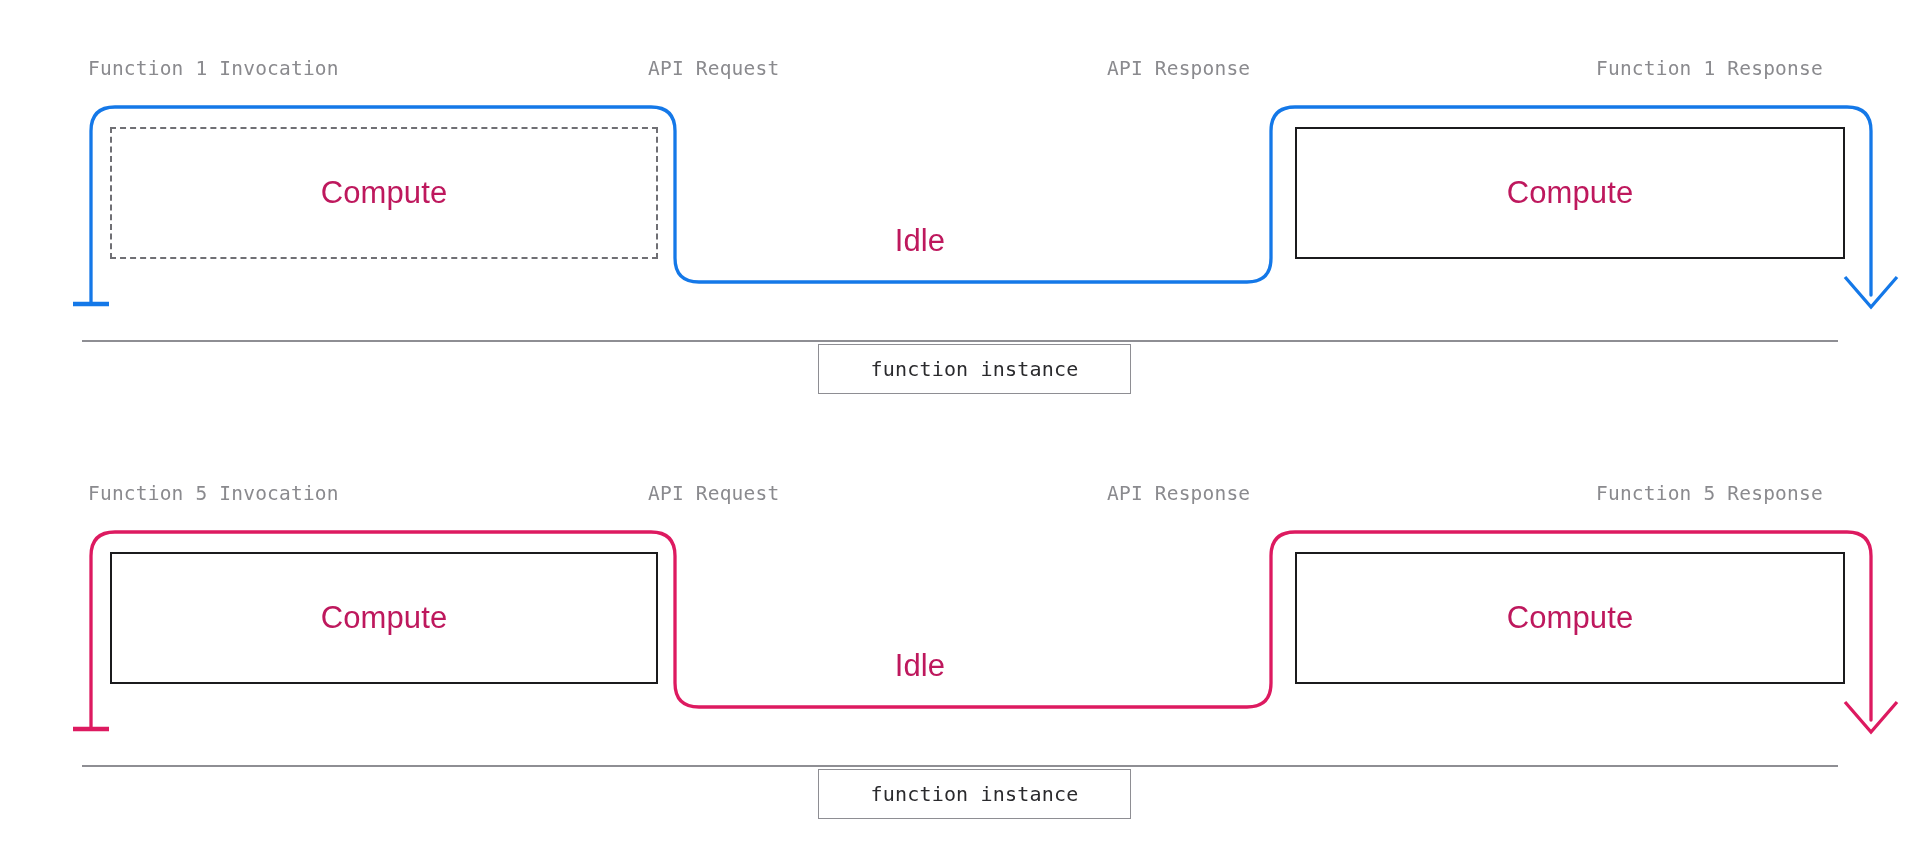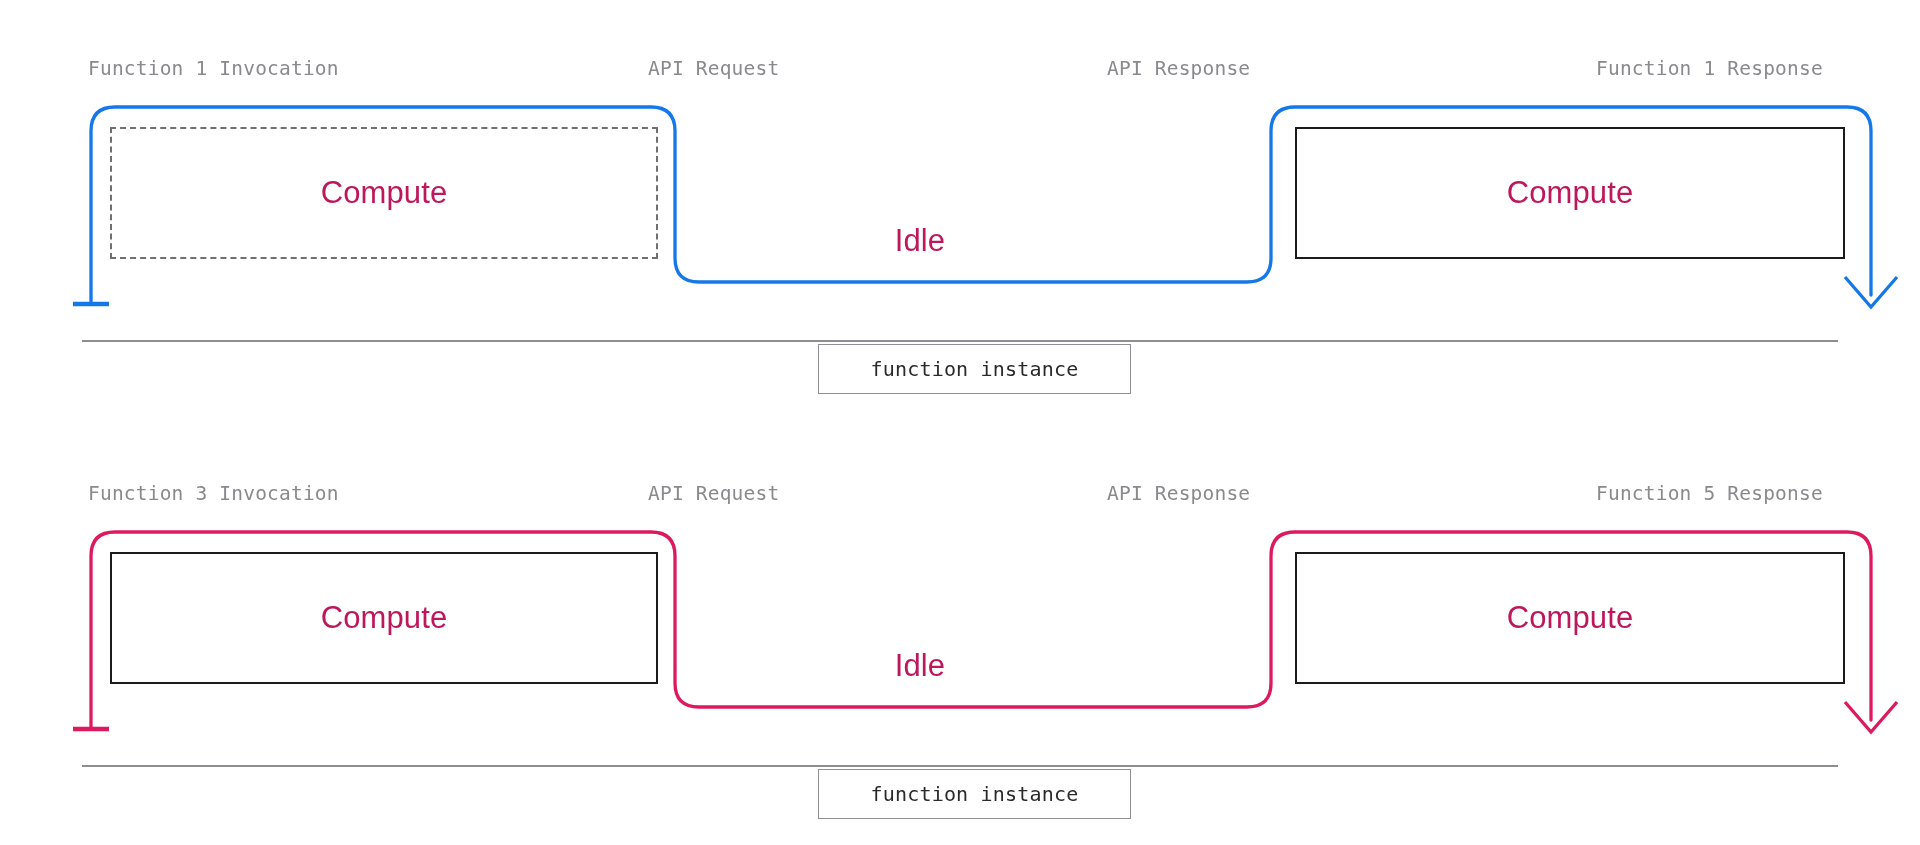--- a/index.html
+++ b/index.html
@@ -174,21 +174,21 @@
 
     <div class="timeline"></div>
     <div class="instance-box">
       <span class="instance-label">function instance</span>
     </div>
   </div>
 
   <div class="row" id="row-2">
 
     <div class="stage-labels">
-      <div class="stage-label l1">Function 3 Invocation</div>
+      <div class="stage-label l1">Function 5 Invocation</div>
       <div class="stage-label l2">API Request</div>
       <div class="stage-label l3">API Response</div>
       <div class="stage-label l4">Function 5 Response</div>
     </div>
 
     <svg class="path-layer" viewBox="0 0 1920 400" width="1920" height="400">
       <path d="M 73 304 L 109 304" stroke="#dd1a60" stroke-width="4.4" fill="none" stroke-linecap="butt"></path>
       <path d="M 91 304
                L 91 131
                Q 91 107 115 107

